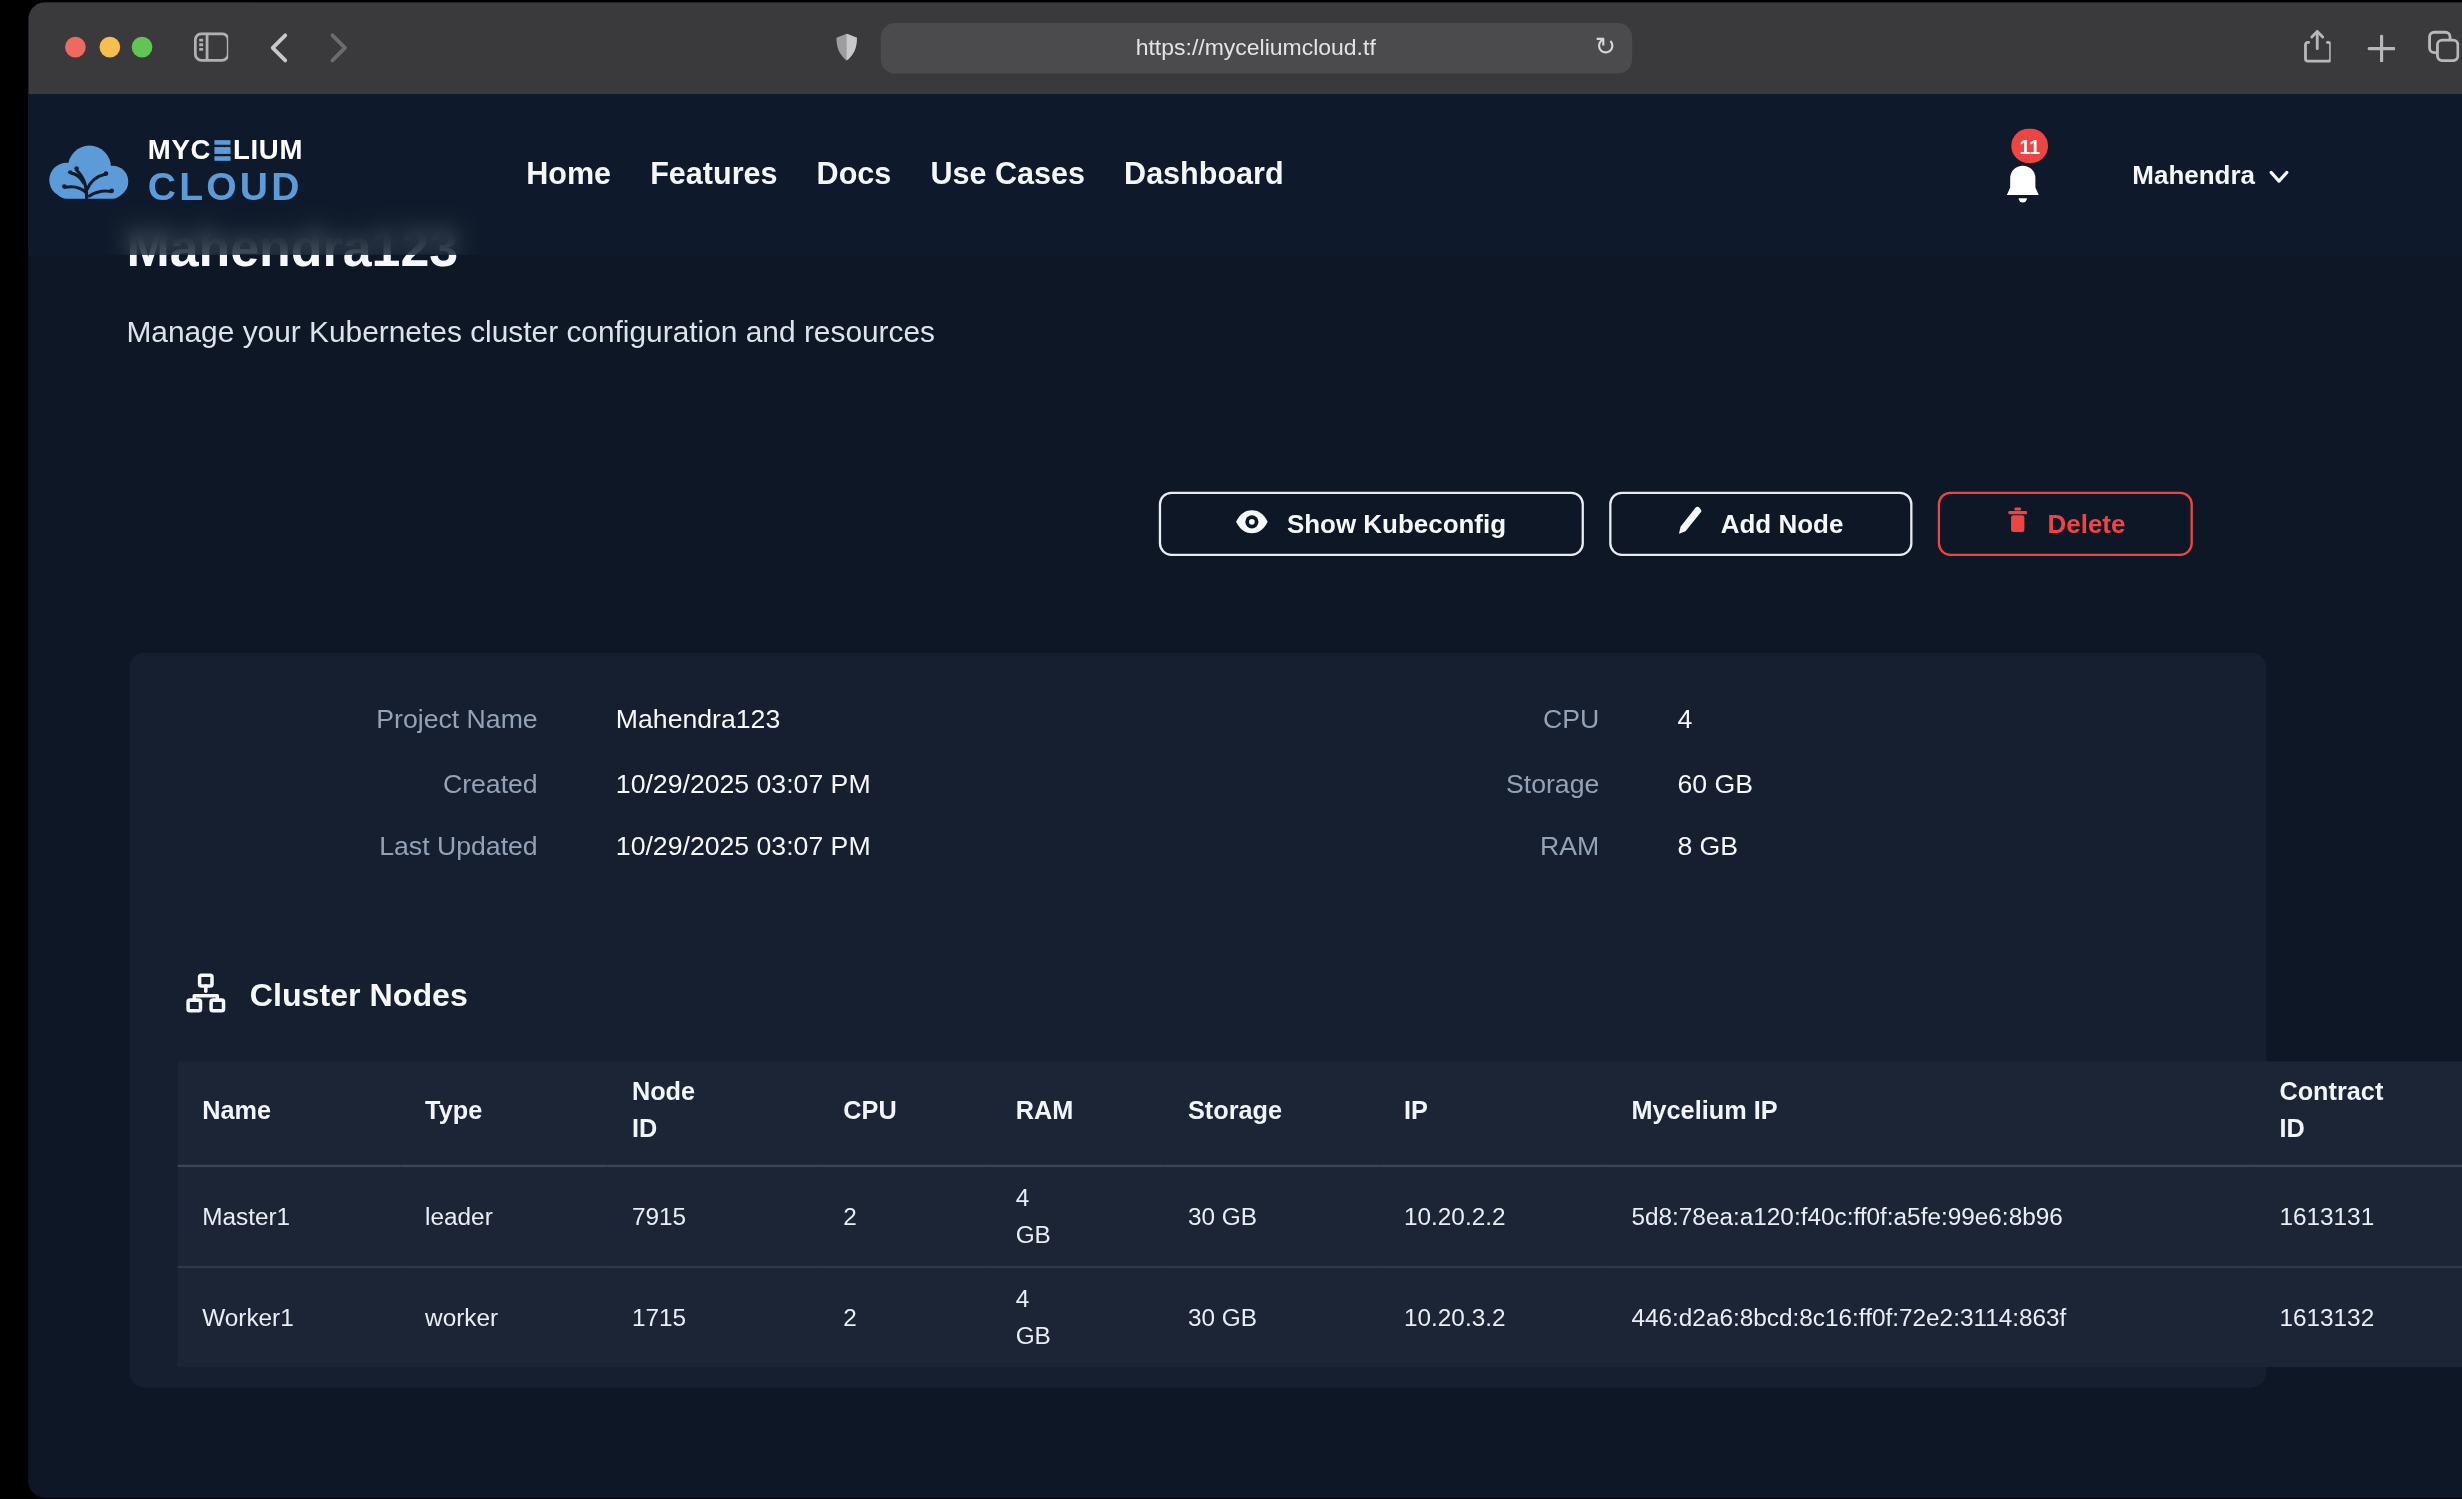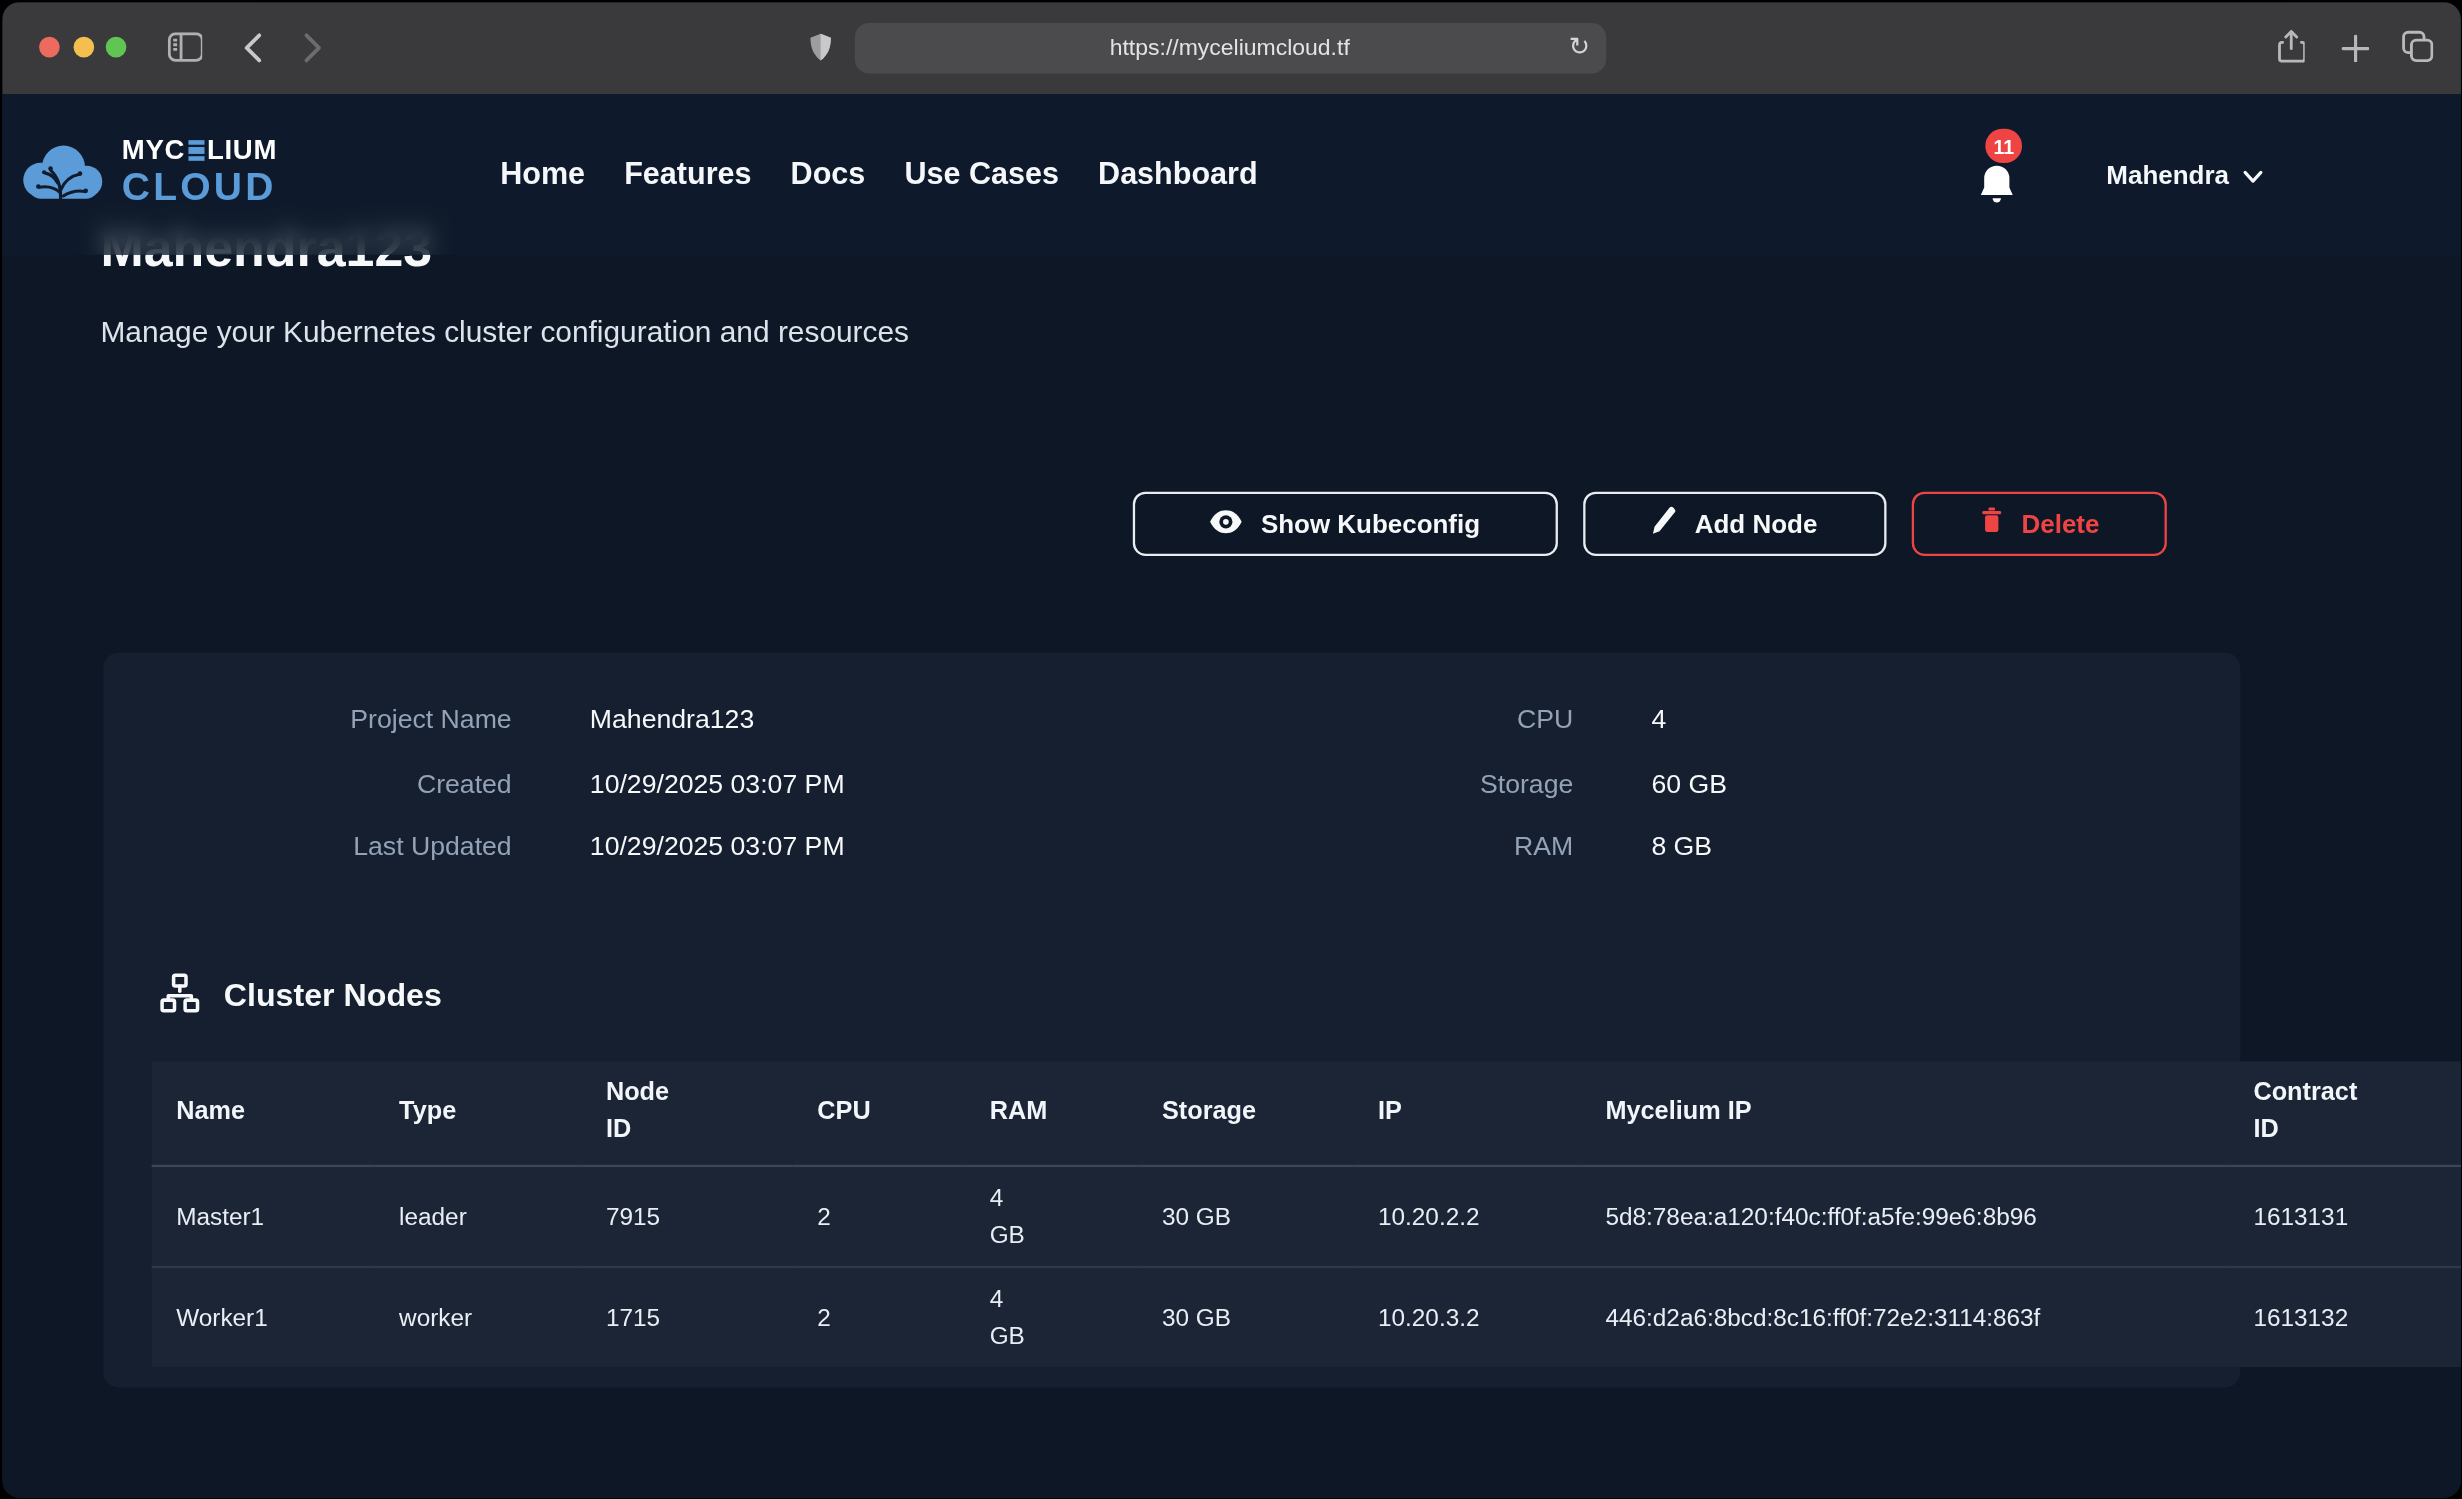--- a/index.html
+++ b/index.html
@@ -1,16 +1,16 @@
 <!DOCTYPE html>
 <html style="font-size:11px"><head>
 <meta charset="utf-8">
 <style>
   html,body{margin:0;padding:0;background:#000;width:2462px;height:1499px;overflow:hidden;}
-  .viewport{width:2386px;height:1499px;position:relative;background:#000;}
+  .viewport{width:2386px;height:1499px;position:relative;background:#000;margin-left:26px;}
   .stage{width:1072px;height:653px;transform:scale(2.2978,2.2974);transform-origin:0 0;
          font-family:"Liberation Sans",sans-serif;position:relative;}
   .window{position:absolute;left:0.7px;top:0.7px;right:1.4px;bottom:1.4px;border-radius:7.5px;overflow:hidden;background:#0d1726;}
 
   
   .toolbar{position:absolute;left:0;top:0;width:100%;height:40px;background:#3a3a3c;z-index:50;}
   .traffic{position:absolute;top:15.7px;left:16.4px;display:flex;gap:5.5px;}
   .traffic span{width:9px;height:9px;border-radius:50%;display:block;}
   .tl-red{background:#ed6a5e;} .tl-yellow{background:#f4bf4f;} .tl-green{background:#61c554;}
   .tb-icon{position:absolute;top:0;height:40px;display:flex;align-items:center;color:#b8b8ba;}

